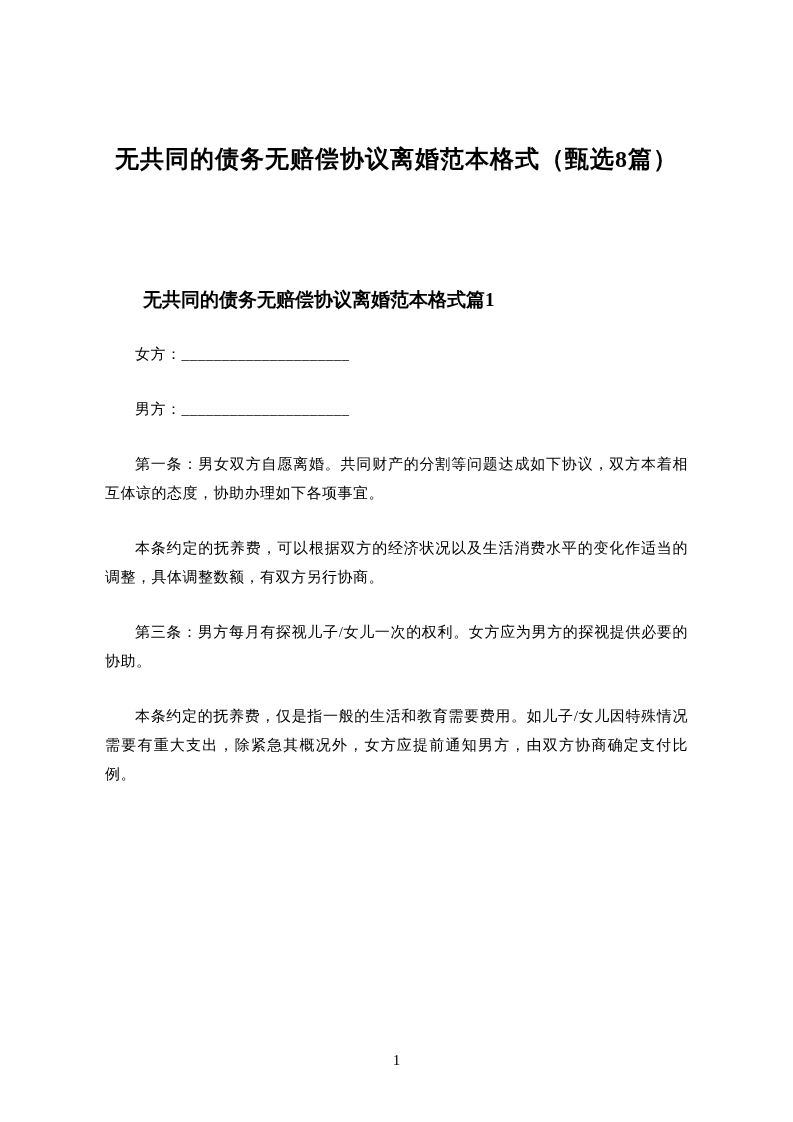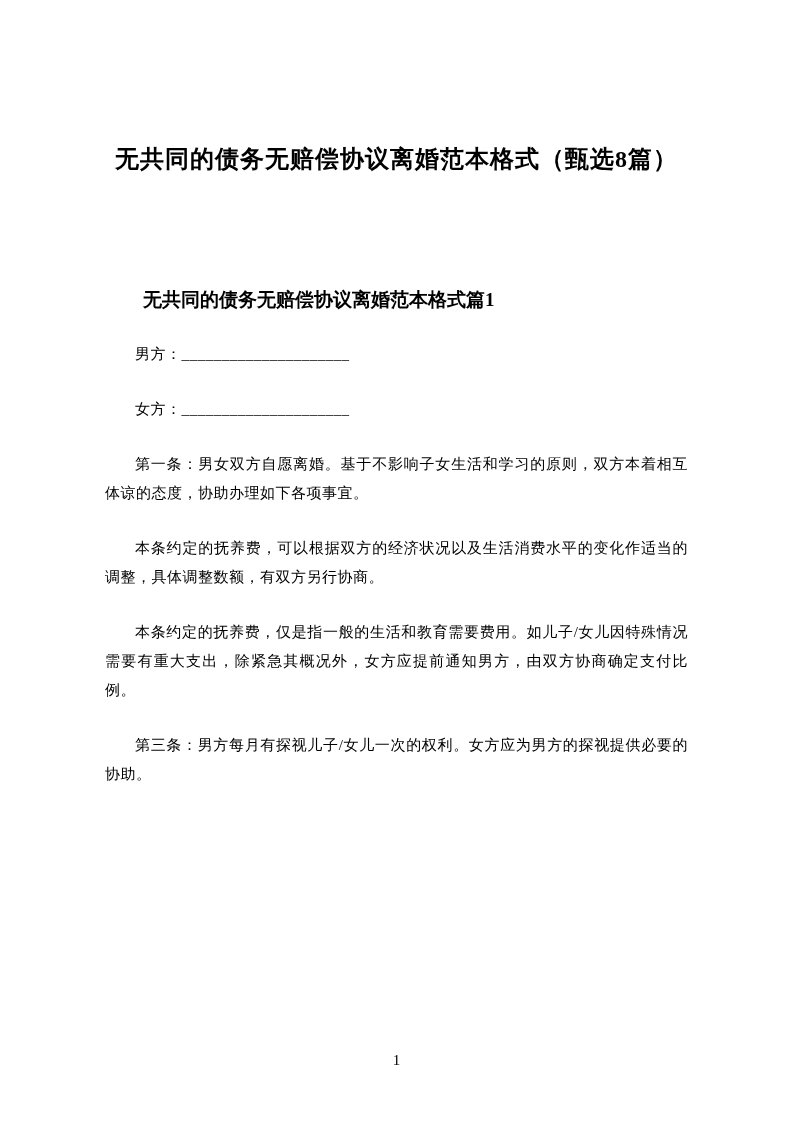--- a/index.html
+++ b/index.html
@@ -56,29 +56,29 @@
 </style>
 </head>
 <body>
 
 <div class="page">
 
   <h1 class="doc-title">无共同的债务无赔偿协议离婚范本格式（甄选8篇）</h1>
 
   <h2 class="section-heading">无共同的债务无赔偿协议离婚范本格式篇1</h2>
 
+  <p class="para">女方：_____________________</p>
+
   <p class="para">男方：_____________________</p>
 
-  <p class="para">女方：_____________________</p>
 
-
-  <p class="para">第一条：男女双方自愿离婚。基于不影响子女生活和学习的原则，双方本着相互体谅的态度，协助办理如下各项事宜。</p>
+  <p class="para">第一条：男女双方自愿离婚。共同财产的分割等问题达成如下协议，双方本着相互体谅的态度，协助办理如下各项事宜。</p>
 
 
   <p class="para">本条约定的抚养费，可以根据双方的经济状况以及生活消费水平的变化作适当的调整，具体调整数额，有双方另行协商。</p>
 
+  <p class="para">第三条：男方每月有探视儿子/女儿一次的权利。女方应为男方的探视提供必要的协助。</p>
+
   <p class="para">本条约定的抚养费，仅是指一般的生活和教育需要费用。如儿子/女儿因特殊情况需要有重大支出，除紧急其概况外，女方应提前通知男方，由双方协商确定支付比例。</p>
-
-  <p class="para">第三条：男方每月有探视儿子/女儿一次的权利。女方应为男方的探视提供必要的协助。</p>
 
   <div class="page-number">1</div>
 
 </div>
 
 </body></html>

